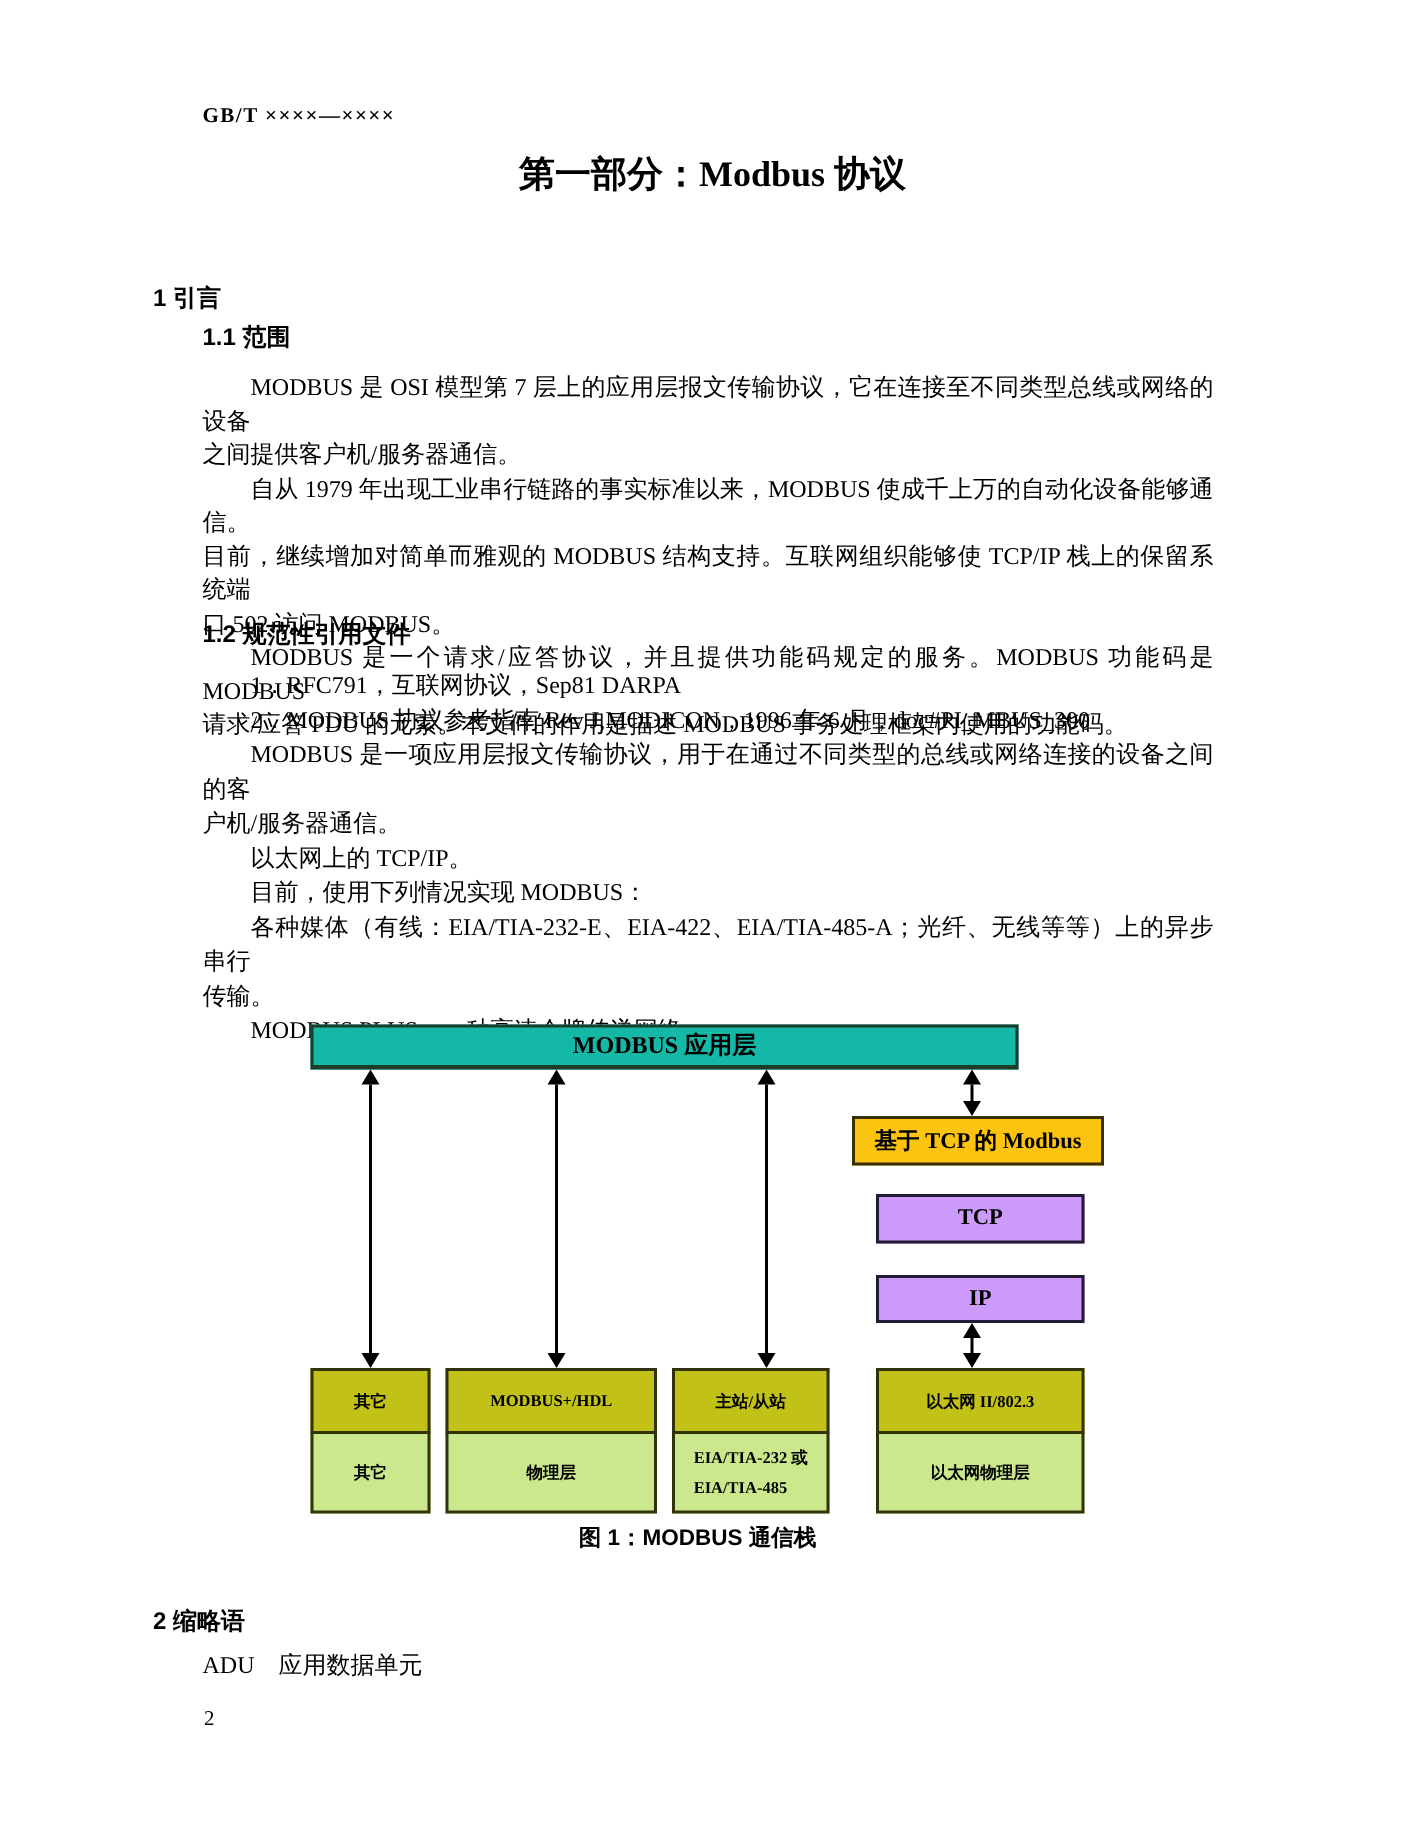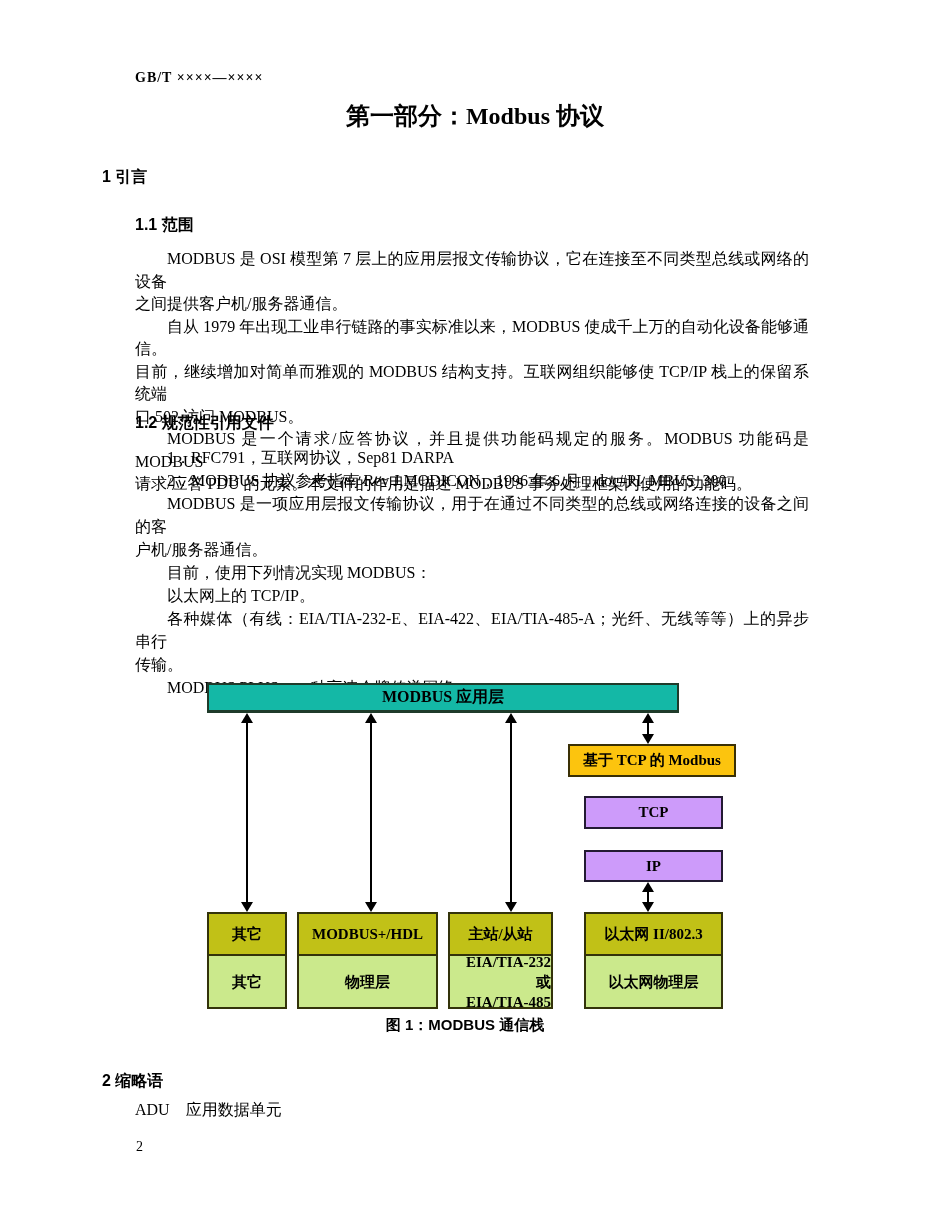--- a/index.html
+++ b/index.html
@@ -26,21 +26,21 @@
   .dbox{position:absolute;box-sizing:border-box;display:flex;align-items:center;justify-content:center;
         font-size:15px;font-weight:600;border:2px solid #222222;text-align:center;}
   .appbar{left:0;top:0;width:472px;height:30px;background:#14b8a6;font-size:16px;
           border-color:#1f3b2a;border-bottom-width:3px;}
   .goldbox{left:361px;top:61px;width:168px;height:33px;background:#FCC40E;border-color:#3a3005;}
   .tcpbox{left:377px;top:113px;width:139px;height:33px;background:#CD9BFA;border-color:#231a33;text-align:center;}
   .ipbox{left:377px;top:167px;width:139px;height:32px;background:#CD9BFA;border-color:#231a33;}
 
   .col{position:absolute;top:229px;}
   .ct,.cb{box-sizing:border-box;display:flex;align-items:center;justify-content:center;
-          font-size:15px;font-weight:600;border:2px solid #33330a;text-align:right;white-space:pre-line;}
+          font-size:11px;font-weight:600;border:2px solid #33330a;text-align:left;white-space:pre-line;}
   .ct{height:44px;background:#C1C117;}
   .cb{height:55px;margin-top:-2px;background:#CBE98C;line-height:20px;}
 
   .varrow{position:absolute;width:12px;display:flex;flex-direction:column;align-items:center;}
   .ah{width:0;height:0;border-left:6px solid transparent;border-right:6px solid transparent;}
   .ah.up{border-bottom:10px solid #000;}
   .ah.dn{border-top:10px solid #000;}
   .shaft{width:2px;flex:1;background:#000;}
 
   .caption{position:absolute;left:207px;top:1016px;width:516px;text-align:center;
@@ -50,42 +50,42 @@
   .pagenum{position:absolute;left:136px;top:1139px;font-size:14px;}
 </style>
 </head>
 <body>
 
 <div class="page">
 
   <div class="hdr">GB/T ××××—××××</div>
   <div class="doc-title">第一部分：Modbus 协议</div>
 
-  <div class="h-sec" style="top:167px">1 引言</div>
+  <div class="h-sec" style="top:189px">1 引言</div>
   <div class="h-sub" style="top:215px">1.1 范围</div>
 
   <div class="textblock tb1">
     <div class="para">MODBUS 是 OSI 模型第 7 层上的应用层报文传输协议，它在连接至不同类型总线或网络的设备
 之间提供客户机/服务器通信。</div>
     <div class="para">自从 1979 年出现工业串行链路的事实标准以来，MODBUS 使成千上万的自动化设备能够通信。
 目前，继续增加对简单而雅观的 MODBUS 结构支持。互联网组织能够使 TCP/IP 栈上的保留系统端
 口 502 访问 MODBUS。</div>
     <div class="para">MODBUS 是一个请求/应答协议，并且提供功能码规定的服务。MODBUS 功能码是 MODBUS
 请求/应答 PDU 的元素。本文件的作用是描述 MODBUS 事务处理框架内使用的功能码。</div>
   </div>
 
   <div class="h-sub" style="top:413px">1.2 规范性引用文件</div>
 
   <div class="textblock tb2">
     <div class="para">1．RFC791，互联网协议，Sep81 DARPA</div>
     <div class="para">2．MODBUS 协议参考指南 Rev J,MODICON，1996 年 6 月，doc#PI_MBUS_300</div>
     <div class="para">MODBUS 是一项应用层报文传输协议，用于在通过不同类型的总线或网络连接的设备之间的客
 户机/服务器通信。</div>
+    <div class="para">以太网上的 TCP/IP。</div>
     <div class="para">目前，使用下列情况实现 MODBUS：</div>
-    <div class="para">以太网上的 TCP/IP。</div>
     <div class="para">各种媒体（有线：EIA/TIA-232-E、EIA-422、EIA/TIA-485-A；光纤、无线等等）上的异步串行
 传输。</div>
     <div class="para">MODBUS PLUS，一种高速令牌传递网络。</div>
   </div>
 
   <div class="diagram">
 
     <div class="dbox appbar">MODBUS 应用层</div>
 
     <div class="varrow" style="left:34px;top:30px;height:199px">

